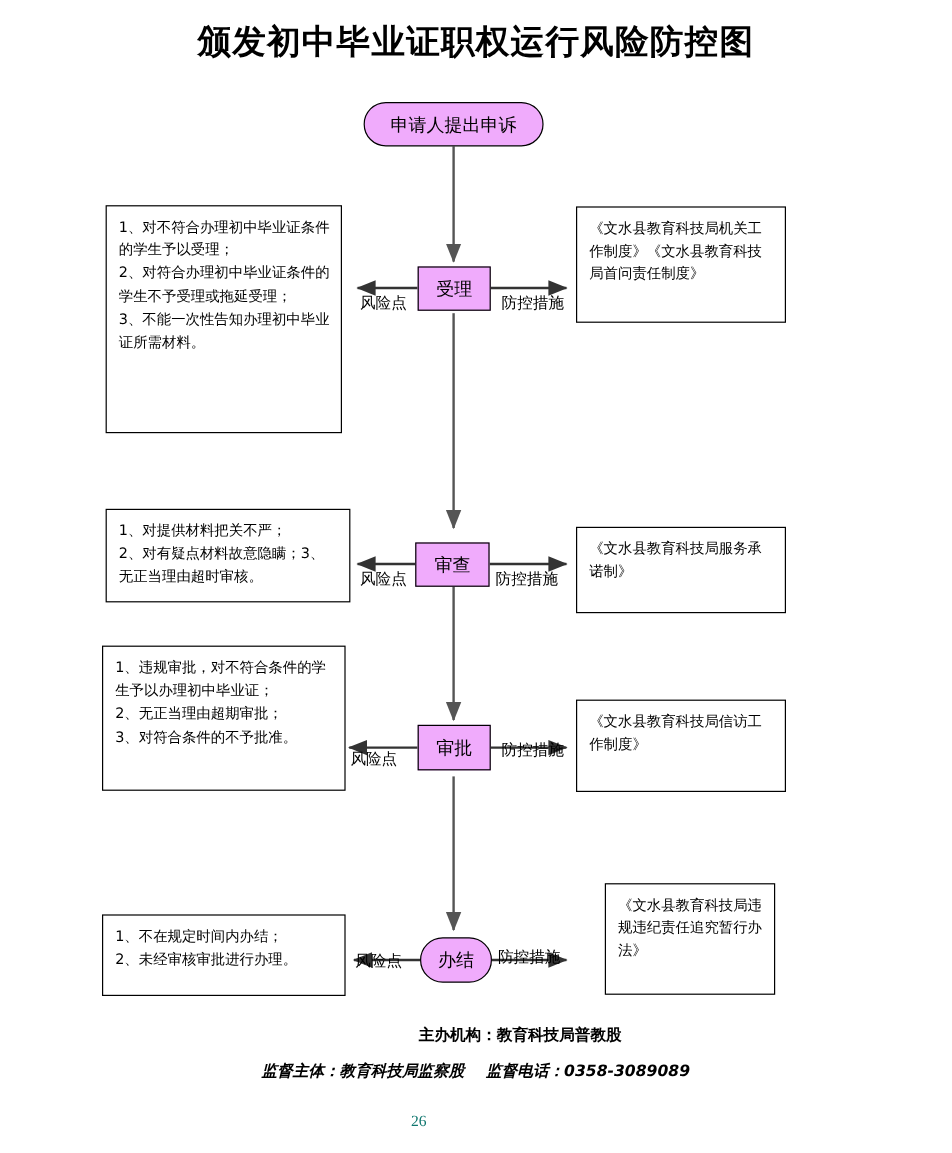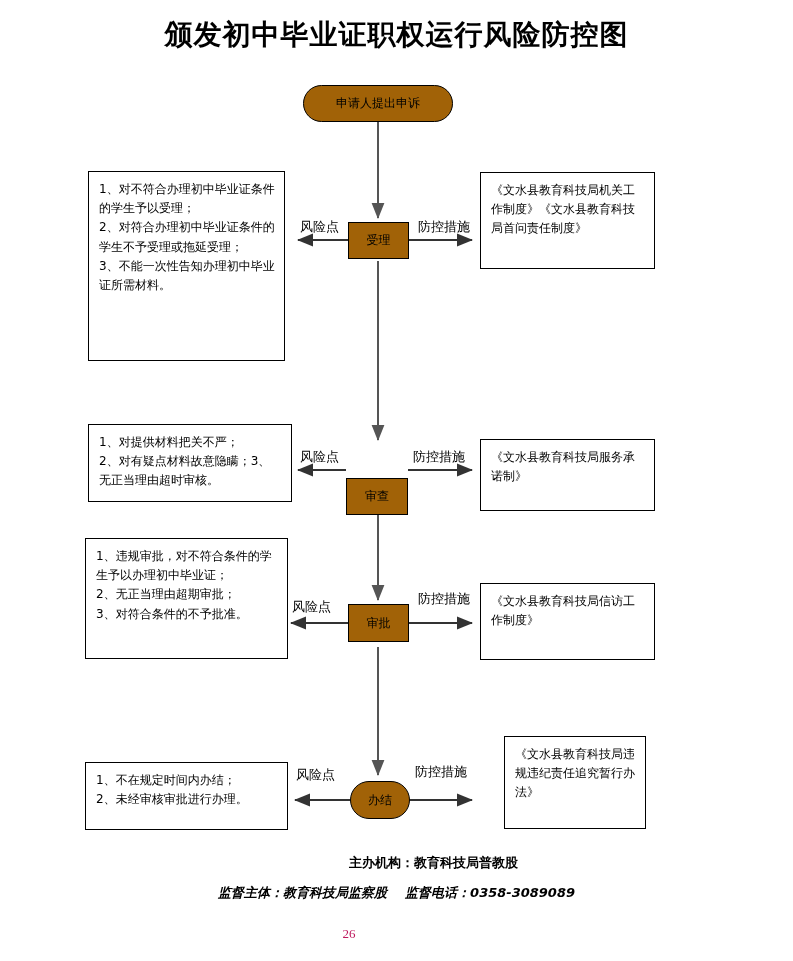--- a/index.html
+++ b/index.html
@@ -42,25 +42,25 @@
     top: 0;
     width: 793px;
     height: 961px;
     pointer-events: none;
   }
   
   .node {
     position: absolute;
     box-sizing: border-box;
     border: 1.4px solid #000;
-    background: #a16207;
+    background: #f0abfc;
     display: flex;
     align-items: center;
     justify-content: center;
-    font-size: 12px;
+    font-size: 15px;
     line-height: 1.2;
     text-align: left;
     font-family: "DejaVu Sans", "Liberation Sans", sans-serif;
   }
   .node.stadium {
     border-radius: 22px;
   }
   .node.rect {
     border-radius: 0;
   }
@@ -78,40 +78,41 @@
     word-break: break-all;
     text-align: left;
   }
   
   .edge-label {
     position: absolute;
     font-size: 13px;
     line-height: 1.1;
     font-family: "DejaVu Sans", "Liberation Sans", sans-serif;
     white-space: nowrap;
+    margin-top: 27px;
   }
   
   .footer-line {
     position: absolute;
     width: 793px;
     left: 0;
     text-align: center;
     font-size: 13px;
     font-weight: bold;
     font-family: "DejaVu Sans", "Liberation Sans", sans-serif;
     white-space: pre;
   }
   .page-number {
     position: absolute;
     width: 698px;
     left: 0;
     text-align: center;
     font-size: 13px;
     font-family: "Liberation Serif", "DejaVu Serif", serif;
-    color: #be185d;
+    color: #0f766e;
   }
 </style>
 </head>
 <body>
 
 <div id="page">
 
   <div class="page-title">颁发初中毕业证职权运行风险防控图</div>
 
   <svg id="connectors" viewBox="0 0 793 961" width="793" height="961" xmlns="http://www.w3.org/2000/svg">
@@ -158,21 +159,21 @@
 
   <div class="edge-label" style="left:418px; top:220px;">防控措施</div>
 
   <div class="sidebox" style="left:480px; top:172px; width:175px; height:97px;">《文水县教育科技局机关工作制度》《文水县教育科技局首问责任制度》</div>
 
   <div class="sidebox" style="left:88px; top:424px; width:204px; height:78px;">1、对提供材料把关不严；
 2、对有疑点材料故意隐瞒；3、无正当理由超时审核。</div>
 
   <div class="edge-label" style="left:300px; top:450px;">风险点</div>
 
-  <div class="node rect" style="left:346px; top:452px; width:62px; height:37px;margin-top:26px;">
+  <div class="node rect" style="left:346px; top:452px; width:62px; height:37px;">
     <span>审查</span>
   </div>
 
   <div class="edge-label" style="left:413px; top:450px;">防控措施</div>
 
   <div class="sidebox" style="left:480px; top:439px; width:175px; height:72px;">《文水县教育科技局服务承诺制》</div>
 
   <div class="sidebox" style="left:85px; top:538px; width:203px; height:121px;">1、违规审批，对不符合条件的学生予以办理初中毕业证；
 2、无正当理由超期审批；
 3、对符合条件的不予批准。</div>

